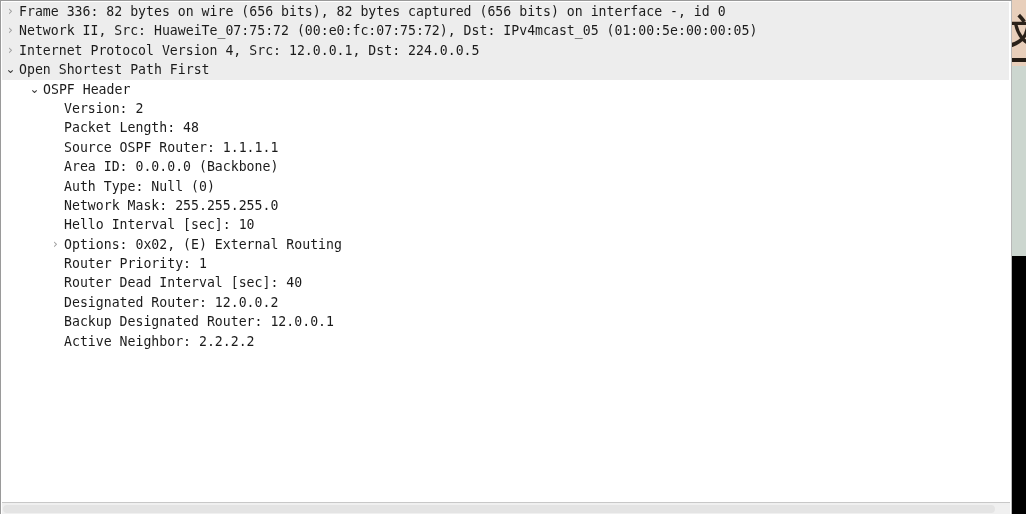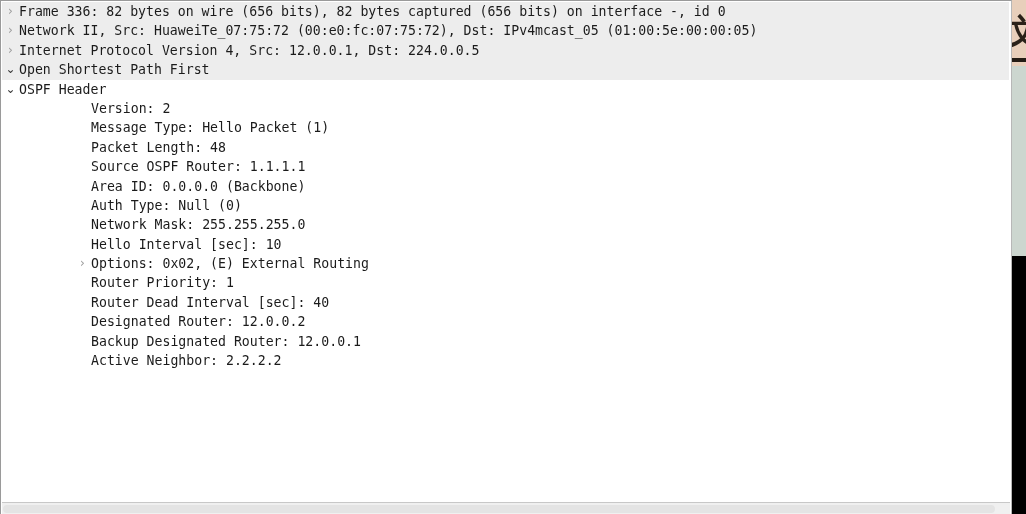--- a/index.html
+++ b/index.html
@@ -110,22 +110,22 @@
     user-select: none;
   }
   .twisty.closed { color: #9b9b9b; }
   .twisty.open   { color: #3a3a3a; }
   .twisty.none   { color: transparent; }
 
   .label { display: inline-block; vertical-align: top; }
 
   
   .d0 { padding-left: 0; }
-  .d1 { }
-  .d2 { padding-left: 64px; margin-left: 8px; }
+  .d1 { padding-left: 24px; }
+  .d2 { padding-left: 45px; }
 
   
   #hscroll {
     position: absolute;
     left: 1px;
     right: 1px;
     bottom: 0;
     height: 12px;
     background: #f0f0f0;
     border-top: 1px solid #c8c8c8;
@@ -157,21 +157,20 @@
 
   <div id="detail-pane">
 
     <div id="tree">
         <div class="row d0 sel"><span class="twisty closed">›</span><span class="label">Frame 336: 82 bytes on wire (656 bits), 82 bytes captured (656 bits) on interface -, id 0</span></div>
         <div class="row d0 sel"><span class="twisty closed">›</span><span class="label">Network II, Src: HuaweiTe_07:75:72 (00:e0:fc:07:75:72), Dst: IPv4mcast_05 (01:00:5e:00:00:05)</span></div>
         <div class="row d0 sel"><span class="twisty closed">›</span><span class="label">Internet Protocol Version 4, Src: 12.0.0.1, Dst: 224.0.0.5</span></div>
         <div class="row d0 sel"><span class="twisty open">⌄</span><span class="label">Open Shortest Path First</span></div>
         <div class="row d1"><span class="twisty open">⌄</span><span class="label">OSPF Header</span></div>
         <div class="row d2"><span class="twisty none"></span><span class="label">Version: 2</span></div>
-        <div class="row d2"><span class="twisty none"></span><span class="label">Message Type: Hello Packet (1)</span></div>
         <div class="row d2"><span class="twisty none"></span><span class="label">Packet Length: 48</span></div>
         <div class="row d2"><span class="twisty none"></span><span class="label">Source OSPF Router: 1.1.1.1</span></div>
         <div class="row d2"><span class="twisty none"></span><span class="label">Area ID: 0.0.0.0 (Backbone)</span></div>
         <div class="row d2"><span class="twisty none"></span><span class="label">Auth Type: Null (0)</span></div>
         <div class="row d2"><span class="twisty none"></span><span class="label">Network Mask: 255.255.255.0</span></div>
         <div class="row d2"><span class="twisty none"></span><span class="label">Hello Interval [sec]: 10</span></div>
         <div class="row d2"><span class="twisty closed">›</span><span class="label">Options: 0x02, (E) External Routing</span></div>
         <div class="row d2"><span class="twisty none"></span><span class="label">Router Priority: 1</span></div>
         <div class="row d2"><span class="twisty none"></span><span class="label">Router Dead Interval [sec]: 40</span></div>
         <div class="row d2"><span class="twisty none"></span><span class="label">Designated Router: 12.0.0.2</span></div>

